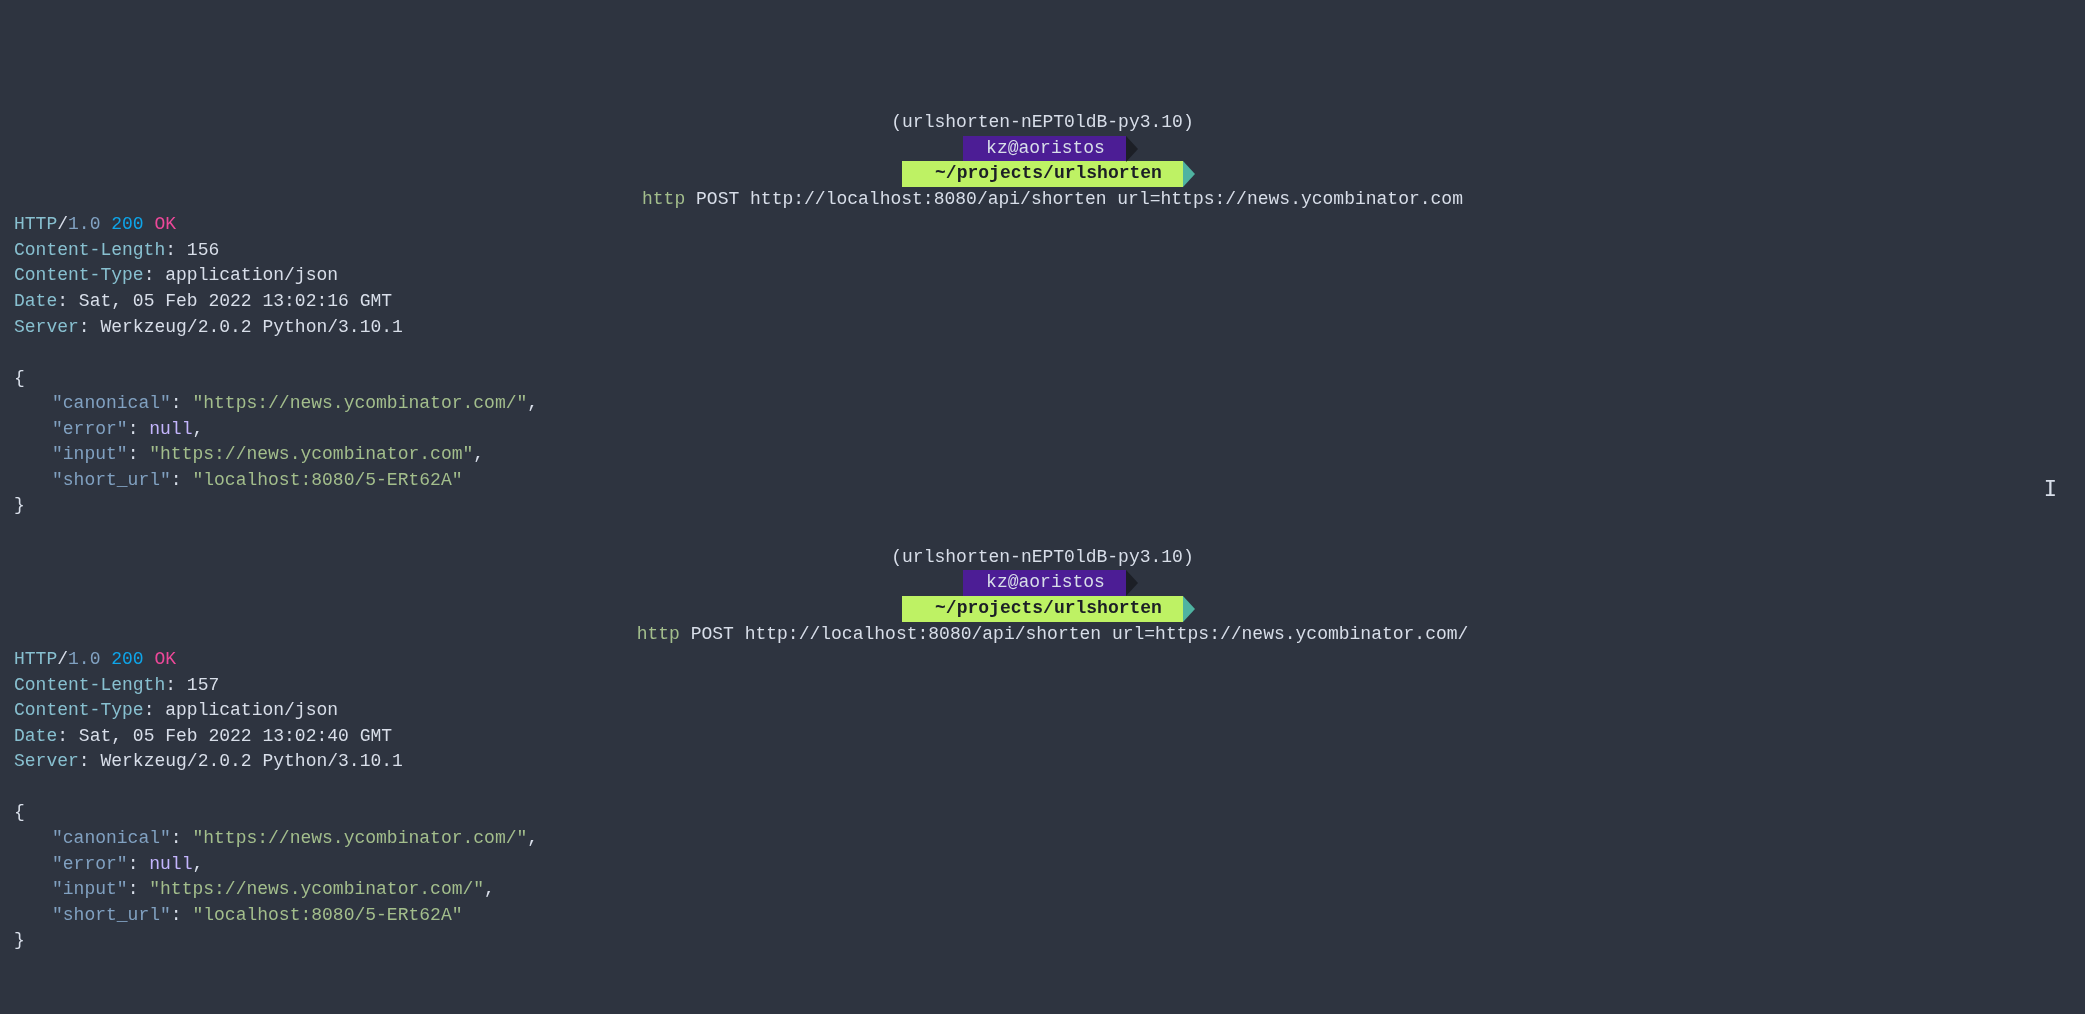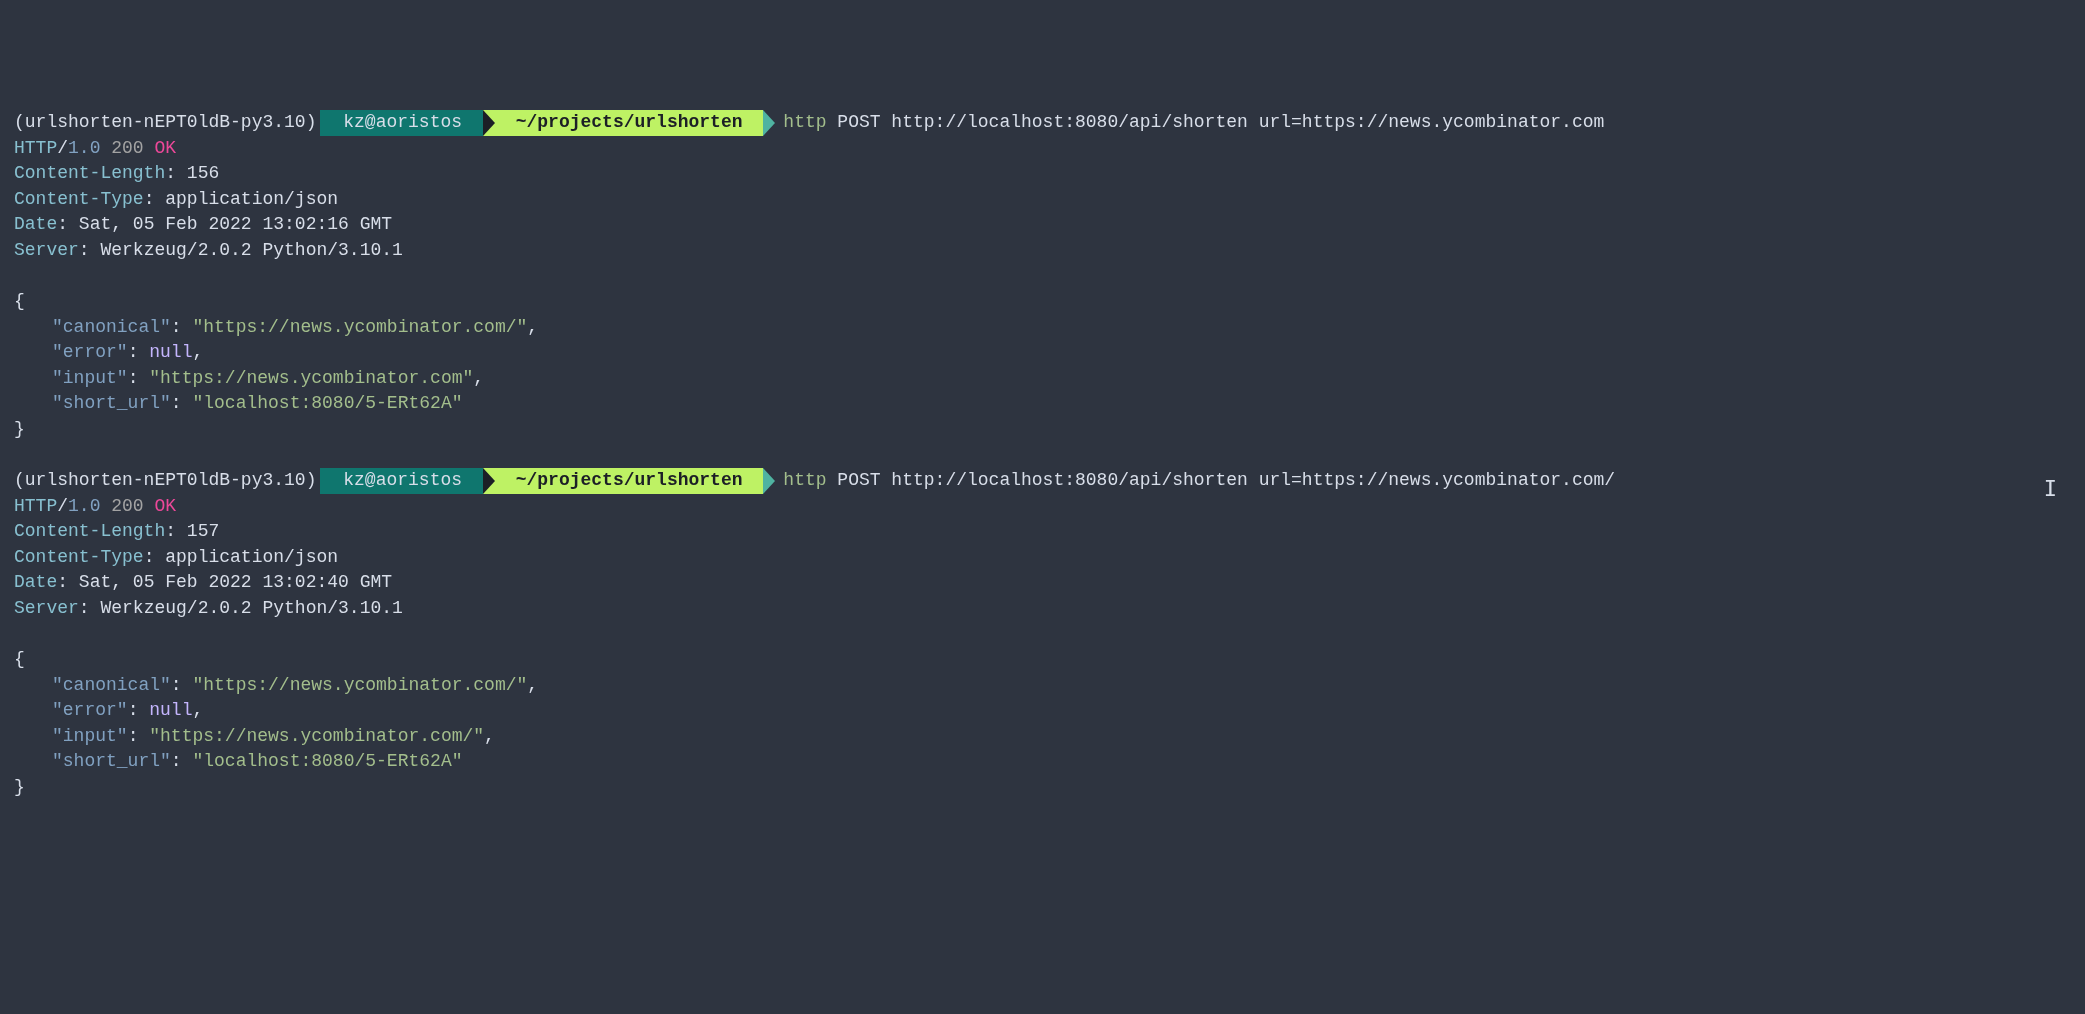--- a/index.html
+++ b/index.html
@@ -17,26 +17,27 @@
       width: 2085px;
       height: 1014px;
       overflow: hidden;
       position: relative;
       white-space: pre;
     }
     .prompt-line {
       display: flex;
       align-items: center;
       flex-wrap: nowrap;
+      flex-direction: column;
     }
     .venv {
       color: #d8dee9;
     }
     .user-host {
-      background-color: #0f766e;
+      background-color: #4c1d95;
       color: #d8dee9;
       padding: 0 10px 0 12px;
       position: relative;
       margin-left: 4px;
     }
     .user-host::after {
       content: '';
       position: absolute;
       right: -12px;
       top: 0;
@@ -74,21 +75,21 @@
       color: #88c0d0;
     }
     .http-slash {
       color: #d8dee9;
     }
     .http-version {
       color: #81a1c1;
       margin-top: 32px;
     }
     .http-code {
-      color: #a3a3a3;
+      color: #0ea5e9;
     }
     .http-reason {
       color: #ec4899;
     }
     .header-name {
       color: #88c0d0;
     }
     .header-colon {
       color: #d8dee9;
     }

